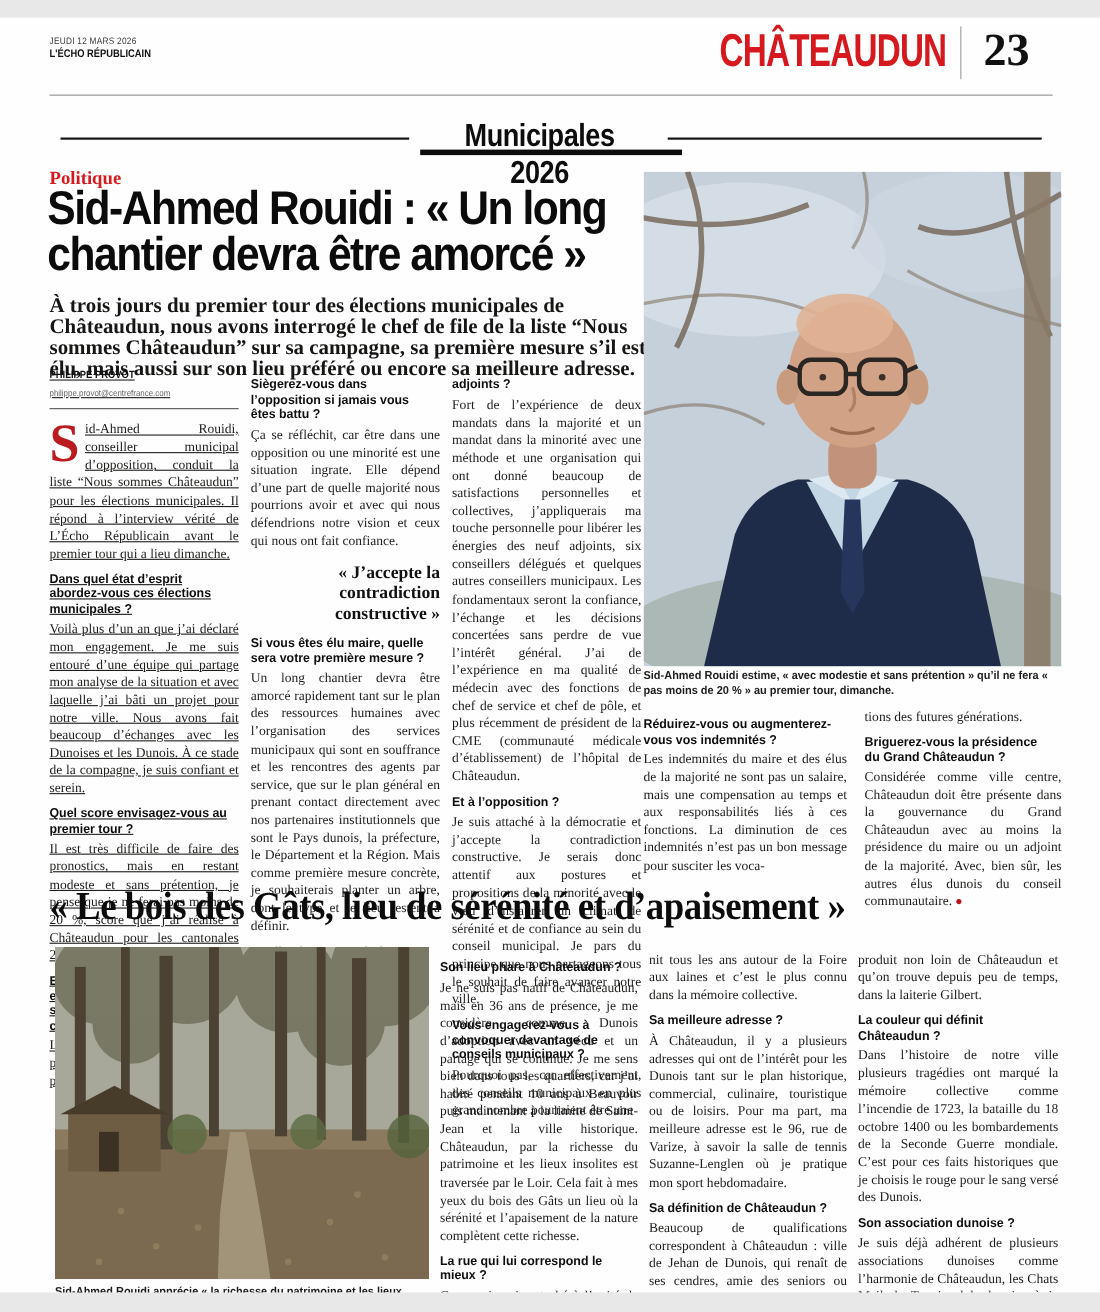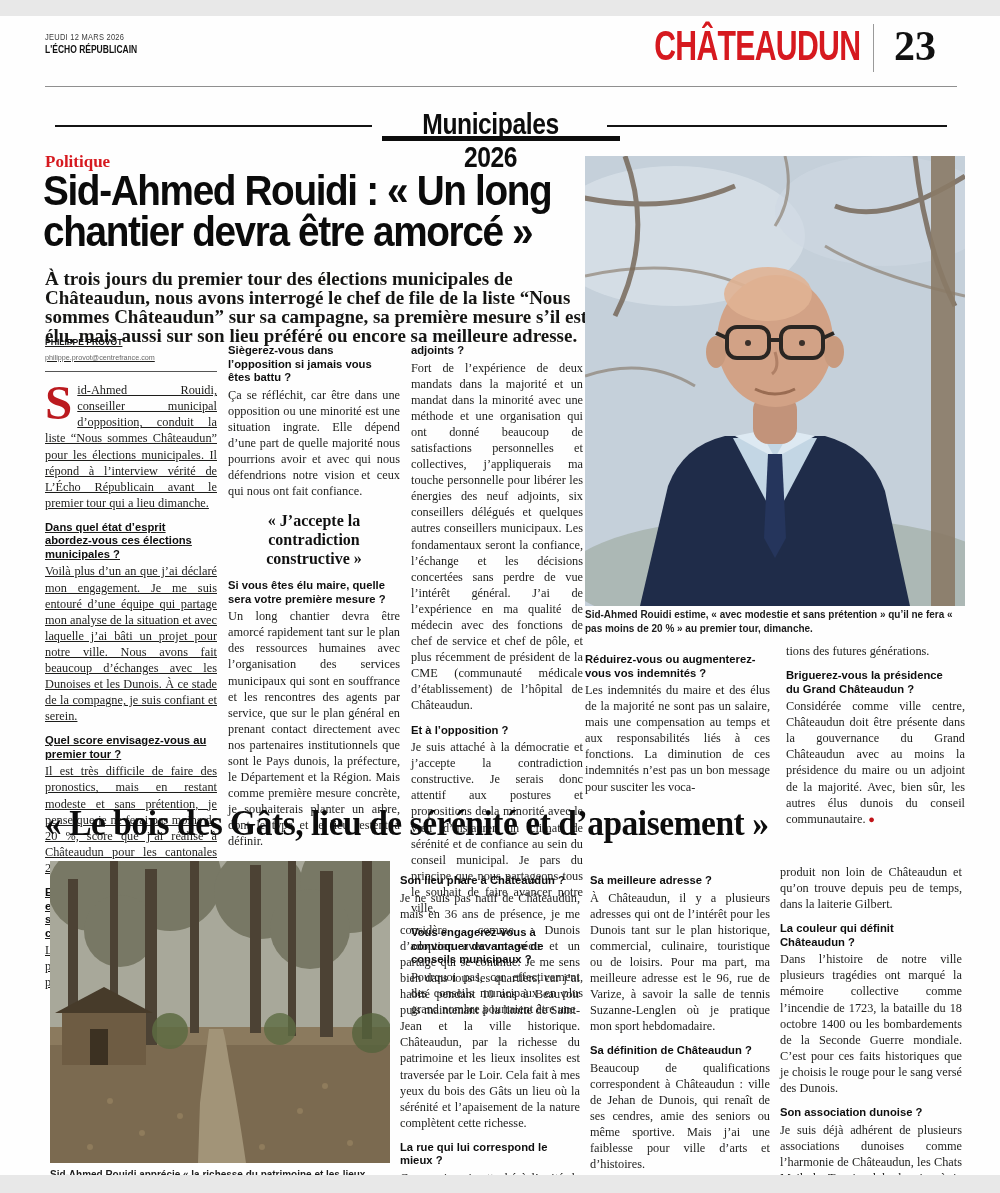--- a/index.html
+++ b/index.html
@@ -42,21 +42,21 @@
     color:#111; transform:scaleX(.9); transform-origin:left top; }
   .byline-email { font-family:"Liberation Sans",sans-serif; font-size:8px; color:#666;
     transform:scaleX(.9); transform-origin:left top; }
   .byline-rule { height:1px; background:#555; margin:5px 0 10px; }
   .blk-a, .blk-intro { margin:0 0 2px; }
   .blk-intro::first-letter { float:left; font-size:49px; line-height:38px; padding:2px 5px 0 0;
     font-weight:700; color:#bb1a1f; font-family:"Liberation Serif",serif; }
   .blk-q { font-family:"Liberation Sans",sans-serif; font-size:11.6px; line-height:13.5px;
     font-weight:700; text-align:left; margin:9px 0 3px; color:#0e0e0e; transform:scaleX(.97); transform-origin:left top; }
   .blk-quote { font-family:"Liberation Serif",serif; font-size:16px; line-height:19px; font-weight:700;
-    text-align:center; margin:12px 0 10px; color:#111; }
+    text-align:right; margin:12px 0 10px; color:#111; }
   .end-dot { color:#c01318; font-size:11px; }
   
   .photo { position:absolute; overflow:hidden; }
   .photo svg { display:block; width:100%; height:100%; }
   .caption { position:absolute; font-family:"Liberation Sans",sans-serif; font-size:10.5px;
     line-height:13.5px; font-weight:600; color:#1c1c1c; transform:scaleX(.95); transform-origin:left top; }
   
   .headline2 { position:absolute; left:45px; top:786px; font-family:"Liberation Serif",serif;
     font-size:36px; font-weight:700; letter-spacing:-.5px; color:#0c0c0c;
     transform:scaleX(.93); transform-origin:left top; white-space:nowrap; }
@@ -218,20 +218,21 @@
   </div>
   <div class="caption" style="left:50px; top:1152px; width:360px;">Sid-Ahmed Rouidi apprécie « la richesse du patrimoine et les lieux insolites » de Châteaudun, où il réside depuis 36 ans.</div>
 
   <div class="col" style="left:400px; top:848px; width:180px; height:320px;">
       <div class="blk blk-q">Son lieu phare à Châteaudun ?</div>
       <div class="blk blk-a">Je ne suis pas natif de Châteaudun, mais en 36 ans de présence, je me considère comme Dunois d’adoption avec un vécu et un partage qui se continue. Je me sens bien dans tous les quartiers, car j’ai habité pendant 10 ans à Beauvoir puis maintenant à la limite de Saint-Jean et la ville historique. Châteaudun, par la richesse du patrimoine et les lieux insolites est traversée par le Loir. Cela fait à mes yeux du bois des Gâts un lieu où la sérénité et l’apaisement de la nature complètent cette richesse.</div>
       <div class="blk blk-q">La rue qui lui correspond le mieux ?</div>
       <div class="blk blk-a">Comme je suis attaché à l’unité de la ville de Châteaudun, je choisis la rue de la République qui fait le lien entre la ville historique et les nouveaux quartiers.</div>
     </div>
   <div class="col" style="left:590px; top:848px; width:180px; height:320px;">
+      <div class="blk blk-a">nit tous les ans autour de la Foire aux laines et c’est le plus connu dans la mémoire collective.</div>
       <div class="blk blk-q">Sa meilleure adresse ?</div>
       <div class="blk blk-a">À Châteaudun, il y a plusieurs adresses qui ont de l’intérêt pour les Dunois tant sur le plan historique, commercial, culinaire, touristique ou de loisirs. Pour ma part, ma meilleure adresse est le 96, rue de Varize, à savoir la salle de tennis Suzanne-Lenglen où je pratique mon sport hebdomadaire.</div>
       <div class="blk blk-q">Sa définition de Châteaudun ?</div>
       <div class="blk blk-a">Beaucoup de qualifications correspondent à Châteaudun : ville de Jehan de Dunois, qui renaît de ses cendres, amie des seniors ou même sportive. Mais j’ai une faiblesse pour ville d’arts et d’histoires.</div>
     </div>
   <div class="col" style="left:780px; top:848px; width:182px; height:320px;">
       <div class="blk blk-a">produit non loin de Châteaudun et qu’on trouve depuis peu de temps, dans la laiterie Gilbert.</div>
       <div class="blk blk-q">La couleur qui définit Châteaudun ?</div>
       <div class="blk blk-a">Dans l’histoire de notre ville plusieurs tragédies ont marqué la mémoire collective comme l’incendie de 1723, la bataille du 18 octobre 1400 ou les bombardements de la Seconde Guerre mondiale. C’est pour ces faits historiques que je choisis le rouge pour le sang versé des Dunois.</div>
       <div class="blk blk-q">Son association dunoise ?</div>

